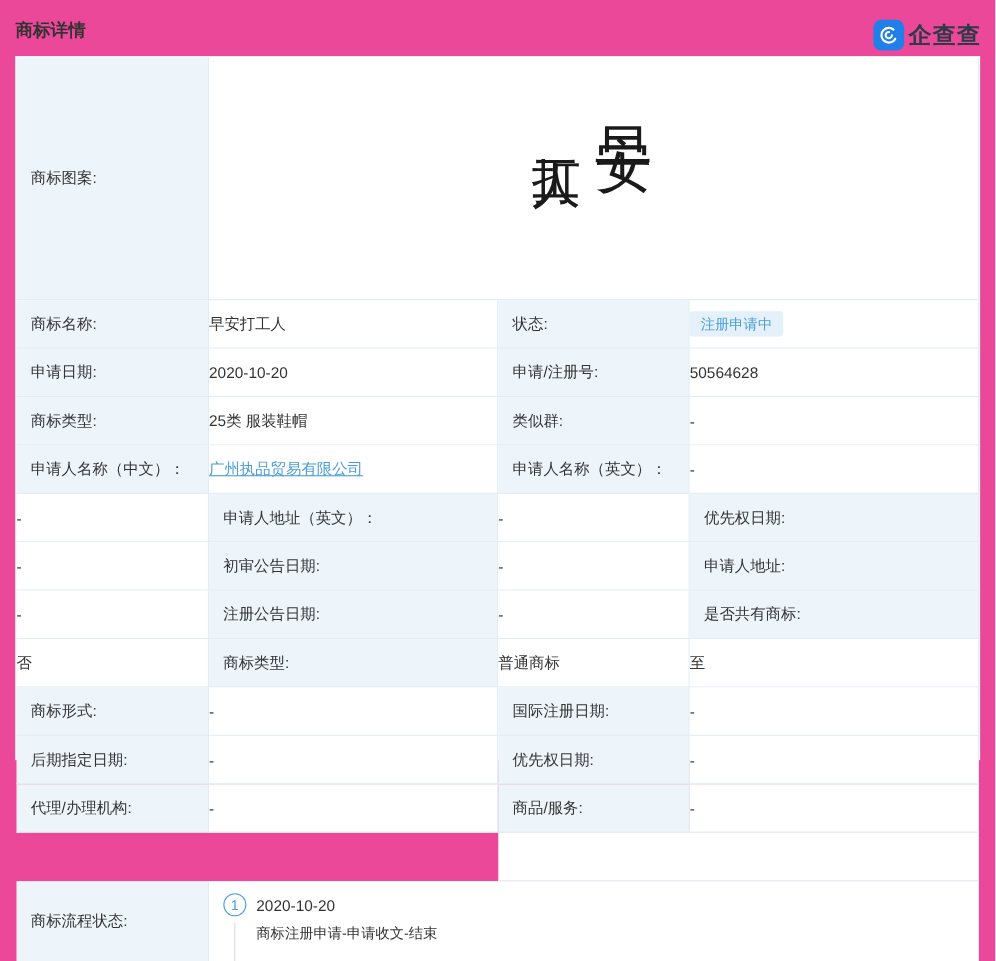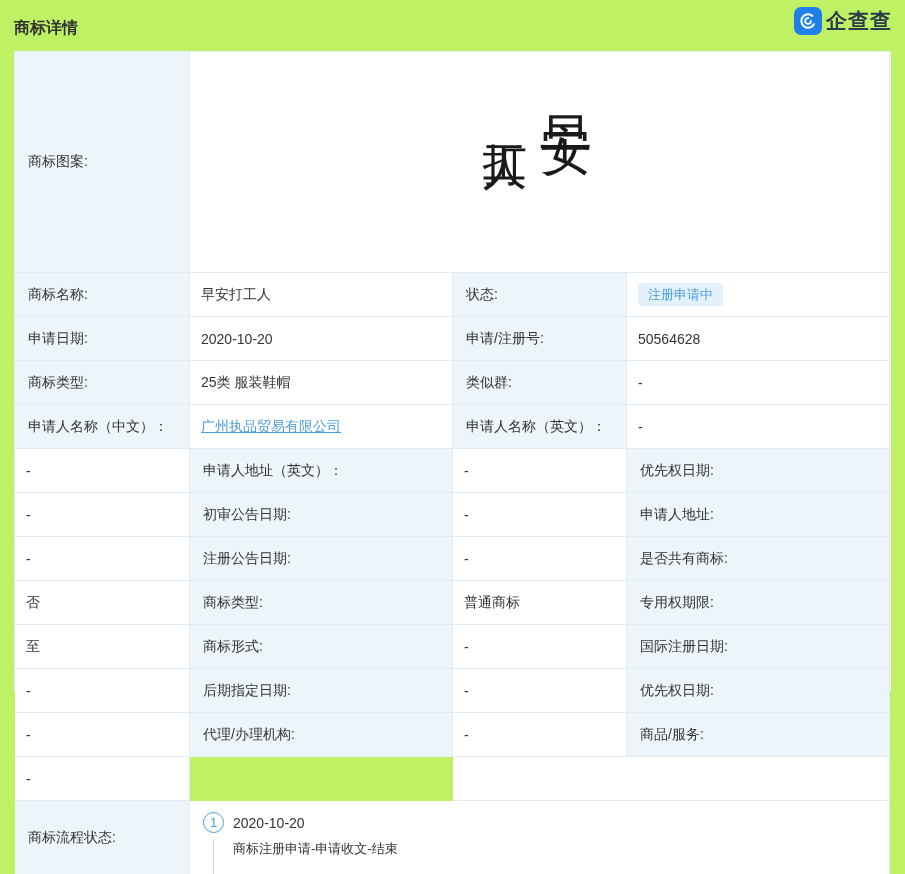--- a/index.html
+++ b/index.html
@@ -1,37 +1,37 @@
 <!DOCTYPE html>
 <html style="--text: #333333; --label-bg: #eef5fa; --border: #e2ecf4; --accent: #4a9dd9; --link: #4a9dd9; --badge-bg: #e4f1fb; --badge-text: #4a9dd9; --logo-blue: #2080e8; --logo-text: #2c3a4a; --timeline-line: #d9d9d9;"><head>
 <meta charset="utf-8">
 <style>
   * { margin:0; padding:0; box-sizing:border-box; }
   html,body { width:905px; height:874px; background:#fff; overflow:hidden;
     font-family:"Liberation Sans","DejaVu Sans",sans-serif; }
-  .page { position:relative; width:905px; height:874px; background:#bef264; }
+  .page { position:relative; width:905px; height:874px; background:#ec4899; }
 
   
   .hdr-title { position:absolute; left:14px; top:18px; font-size:16px; font-weight:bold;
     color:var(--text,#333); }
-  .brand { position:absolute; right:13px; top:7px; display:flex; align-items:center; gap:4px; }
+  .brand { position:absolute; right:13px; top:18px; display:flex; align-items:center; gap:4px; }
   .brand-icon { width:28px; height:28px; border-radius:7px; background:var(--logo-blue,#2080e8);
     display:flex; align-items:center; justify-content:center; }
   .brand-name { font-size:21px; font-weight:600; color:var(--logo-text,#2c3a4a); letter-spacing:1px; }
 
   
   .tbl { position:absolute; left:14px; top:51px; width:877px; height:640px;
     display:grid; grid-template-columns:175px 263px 174px 263px;
     grid-template-rows:221px repeat(12,44px) 74px;
     border-top:1px solid var(--border,#e2ecf4);
     border-left:1px solid var(--border,#e2ecf4); background:#fff; }
   .cell { border-right:1px solid var(--border,#e2ecf4); border-bottom:1px solid var(--border,#e2ecf4);
     display:flex; align-items:center; font-size:14px; color:var(--text,#333); overflow:hidden; }
   .lab { background:var(--label-bg,#eef5fa); padding-left:13px; }
-  .val { background:#fff; padding-left:11px; }
+  .val { background:#fff; }
   .span3 { grid-column:2 / 5; }
   .span2 { grid-column:3 / 5; }
 
   .badge { background:var(--badge-bg,#e4f1fb); color:var(--badge-text,#4a9dd9);
     font-size:13px; padding:5px 10px; border-radius:3px; line-height:1;font-family:Liberation Serif, serif; }
   .link { color:var(--link,#4a9dd9); cursor:pointer;text-decoration:underline; }
 
   
   .img-cell { position:relative; padding:0; }
   .mark-col { position:absolute; writing-mode:vertical-rl; text-orientation:upright;
@@ -110,21 +110,20 @@
     <div class="cell lab">申请人地址:</div>
     <div class="cell val">-</div>
     <div class="cell lab">注册公告日期:</div>
     <div class="cell val">-</div>
 
     <div class="cell lab">是否共有商标:</div>
     <div class="cell val">否</div>
     <div class="cell lab">商标类型:</div>
     <div class="cell val">普通商标</div>
 
-    <div class="cell lab">专用权期限:</div>
     <div class="cell val">至</div>
     <div class="cell lab">商标形式:</div>
     <div class="cell val">-</div>
 
     <div class="cell lab">国际注册日期:</div>
     <div class="cell val">-</div>
     <div class="cell lab">后期指定日期:</div>
     <div class="cell val">-</div>
 
     <div class="cell lab">优先权日期:</div>

